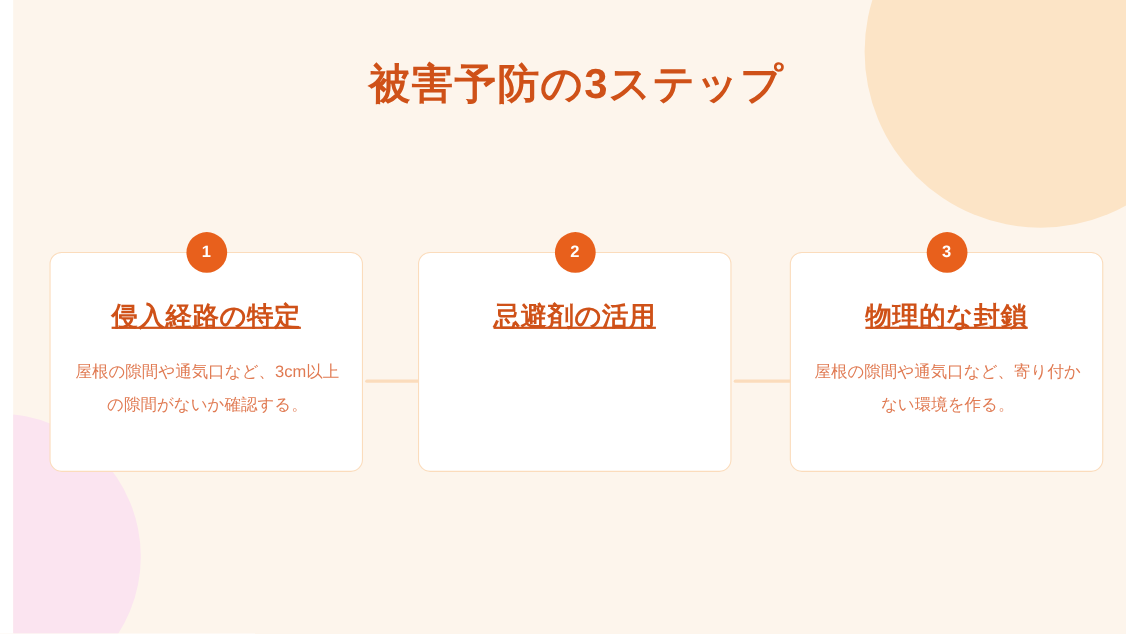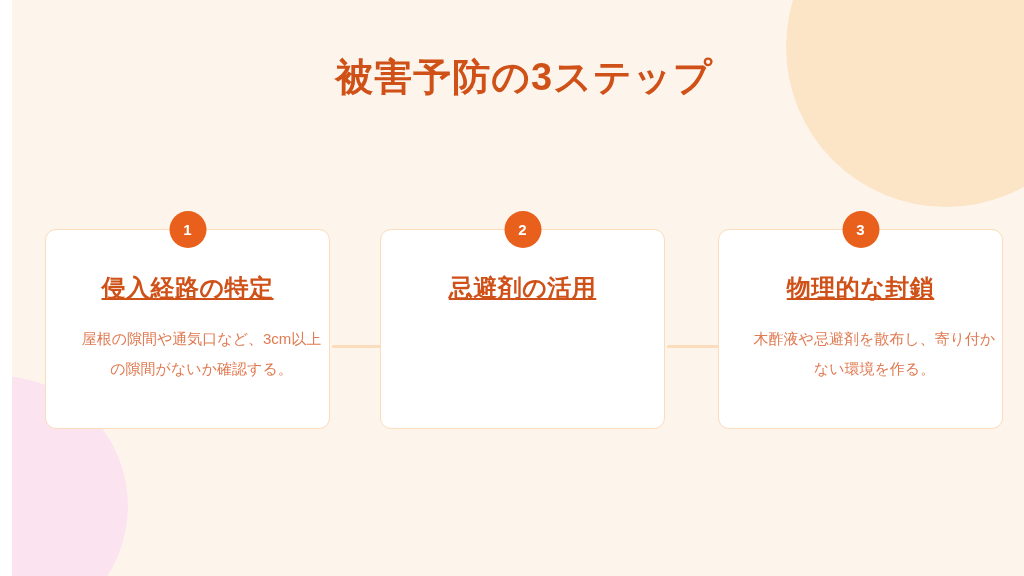--- a/index.html
+++ b/index.html
@@ -118,21 +118,21 @@
     font-weight: bold;
     color: #cf5118;
     letter-spacing: 0.5px;
     line-height: 1.2;
     text-decoration: underline;
   }
 
   .step-body {
     position: absolute;
     top: 94px;
-    left: 31px;
+    left: 18px;
     width: 249px;
     text-align: center;
     font-size: 15px;
     color: #e07a52;
     line-height: 2.0;
   }
 </style>
 </head>
 <body>
 
@@ -155,17 +155,17 @@
     </div>
 
     <div class="step-card" id="step-card-2">
       <div class="step-badge">2</div>
       <div class="step-heading">忌避剤の活用</div>
     </div>
 
     <div class="step-card" id="step-card-3">
       <div class="step-badge">3</div>
       <div class="step-heading">物理的な封鎖</div>
-      <div class="step-body">木酢液や忌避剤を散布し、寄り付かない環境を作る。</div>
+      <div class="step-body">屋根の隙間や通気口など、寄り付かない環境を作る。</div>
     </div>
 
   </div>
 </div>
 
 </body></html>

